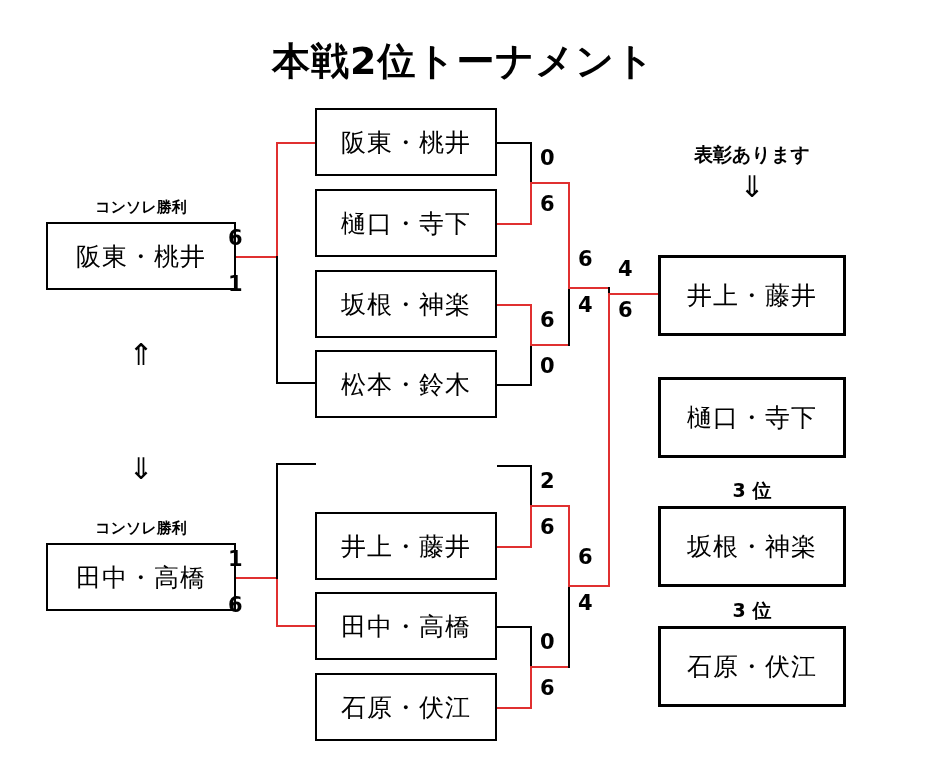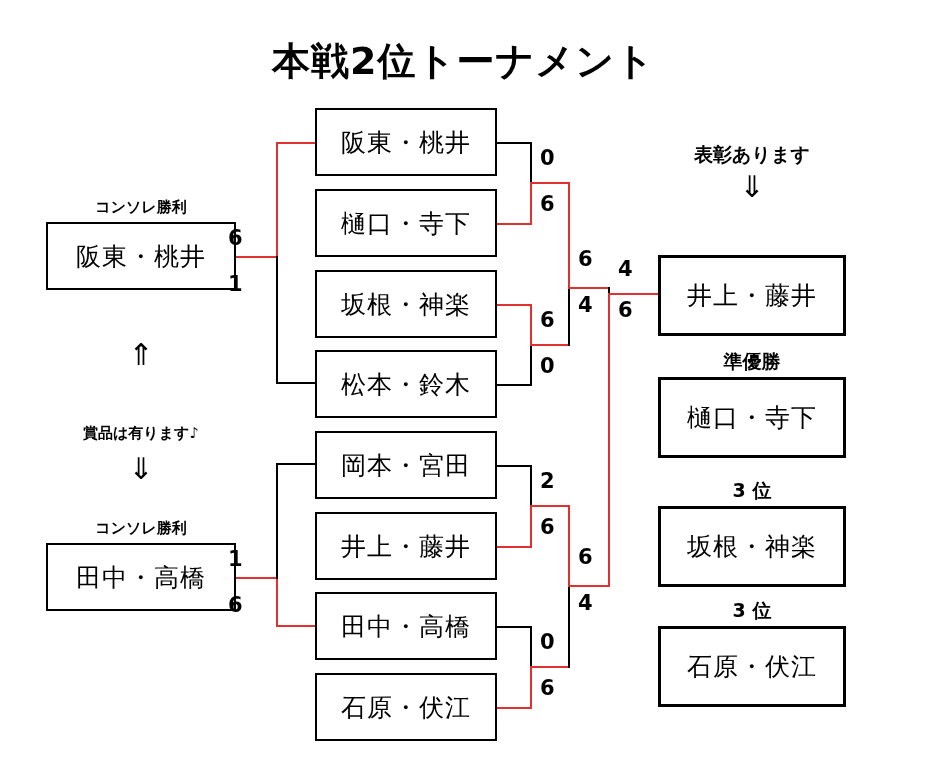--- a/index.html
+++ b/index.html
@@ -98,21 +98,20 @@
   <div class="abs ln v red" style="left:276px;top:142px;height:116px;"></div>
   <div class="abs ln h red" style="left:276px;top:142px;width:40px;"></div>
 
   <div class="abs ln v" style="left:276px;top:256px;height:128px;"></div>
   <div class="abs ln h" style="left:276px;top:382px;width:40px;"></div>
 
   <div class="abs score" style="left:228px;top:226px;">6</div>
   <div class="abs score" style="left:228px;top:272px;">1</div>
 
   <div class="abs arrow" style="left:96px;top:340px;width:90px;">⇑</div>
-  <div class="abs lbl lbl-smallnote" style="left:36px;top:424px;width:210px;">賞品は有ります♪</div>
   <div class="abs arrow" style="left:96px;top:454px;width:90px;">⇓</div>
 
   <div class="abs lbl lbl-cons" style="left:46px;top:519px;width:190px;">コンソレ勝利</div>
   <div class="abs pbox consbox" style="top:543px;">
     <span>田中・高橋</span>
   </div>
 
   <div class="abs ln h red" style="left:236px;top:577px;width:42px;"></div>
   <div class="abs ln v red" style="left:276px;top:577px;height:50px;"></div>
   <div class="abs ln h red" style="left:276px;top:625px;width:40px;"></div>
@@ -127,23 +126,20 @@
     <span>阪東・桃井</span>
     </div>
   <div class="abs pbox r1" style="top:189px;">
     <span>樋口・寺下</span>
     </div>
   <div class="abs pbox r1" style="top:270px;">
     <span>坂根・神楽</span>
     </div>
   <div class="abs pbox r1" style="top:350px;">
     <span>松本・鈴木</span>
-    </div>
-  <div class="abs pbox r1" style="top:431px;">
-    <span>岡本・宮田</span>
     </div>
   <div class="abs pbox r1" style="top:512px;">
     <span>井上・藤井</span>
     </div>
   <div class="abs pbox r1" style="top:592px;">
     <span>田中・高橋</span>
     </div>
   <div class="abs pbox r1" style="top:673px;">
     <span>石原・伏江</span>
     </div>
@@ -198,21 +194,20 @@
   <div class="abs score" style="left:618px;top:257px;">4</div>
   <div class="abs score" style="left:618px;top:298px;">6</div>
 
   <div class="abs lbl lbl-res" style="left:658px;top:142px;width:188px;">表彰あります</div>
   <div class="abs arrow" style="left:658px;top:172px;width:188px;">⇓</div>
 
   <div class="abs pbox resbox thick" style="top:255px;">
     <span>井上・藤井</span>
   </div>
 
-  <div class="abs lbl lbl-res" style="left:658px;top:349px;width:188px;">準優勝</div>
   <div class="abs pbox resbox thick" style="top:377px;">
     <span>樋口・寺下</span>
   </div>
 
   <div class="abs lbl lbl-res" style="left:658px;top:478px;width:188px;">3 位</div>
   <div class="abs pbox resbox thick" style="top:506px;">
     <span>坂根・神楽</span>
   </div>
 
   <div class="abs lbl lbl-res" style="left:658px;top:598px;width:188px;">3 位</div>

